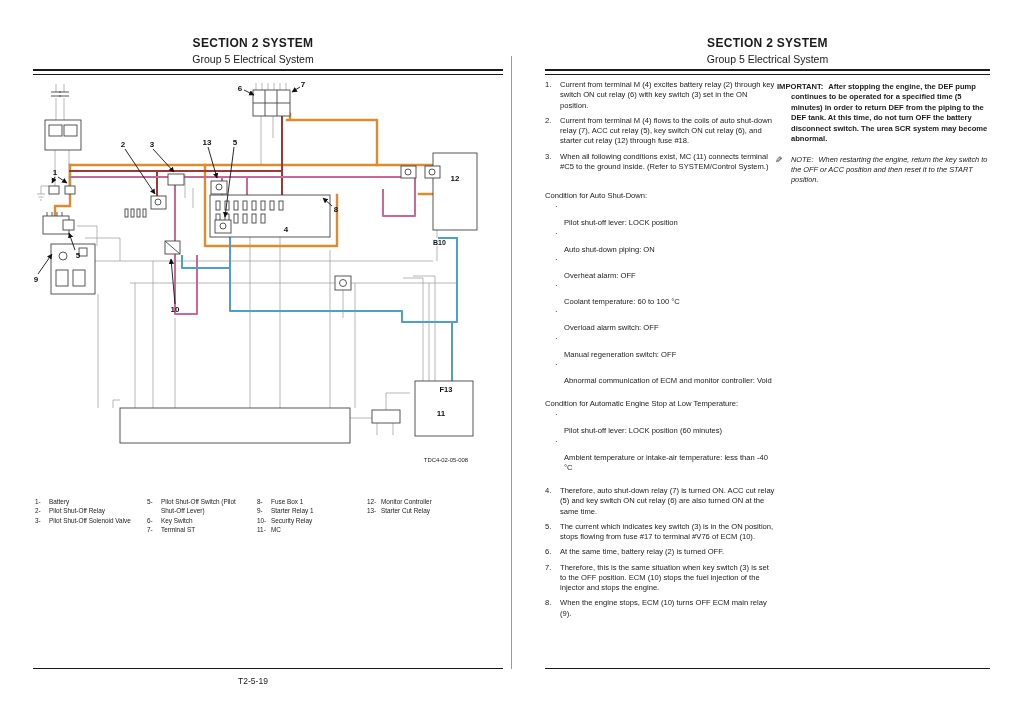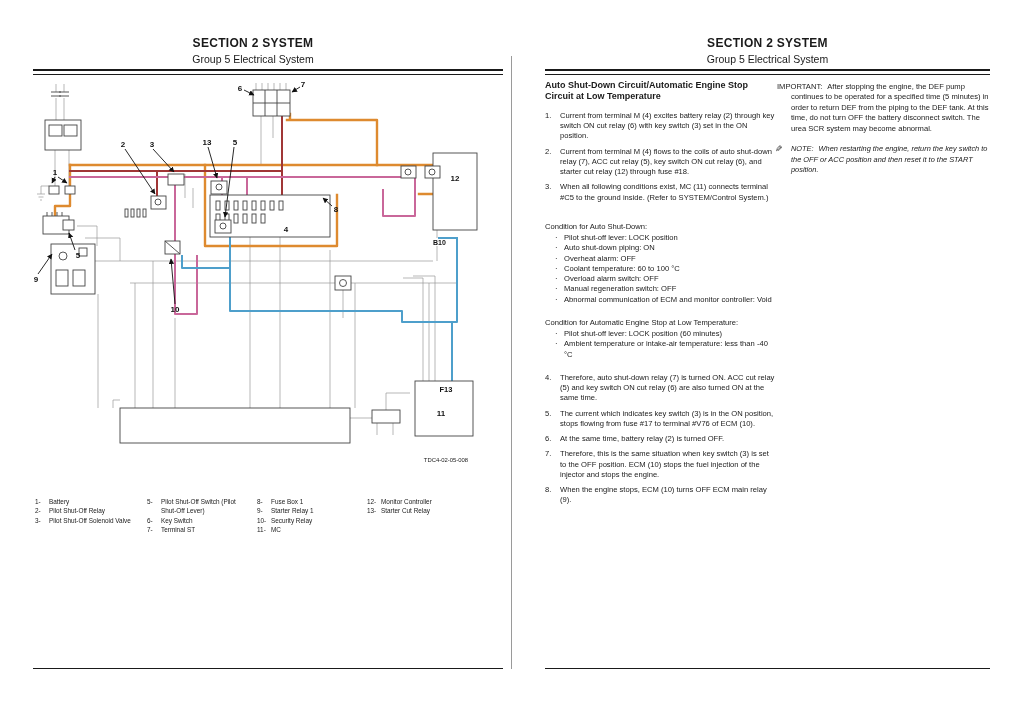--- a/index.html
+++ b/index.html
@@ -19,25 +19,25 @@
   .page-divider{width:1px;background:#9a9a9a;}
   
   .article{font-size:7.6px;line-height:1.35;}
   .article-title{font-weight:bold;font-size:9px;line-height:1.22;margin-bottom:9px;}
   .step{display:flex;margin-bottom:5px;}
   .snum{width:10px;flex:none;text-align:left;}
   .stext{flex:1;margin-left:5px;}
   .cond-title{margin-top:13px;margin-bottom:1px;}
   .bullet{display:flex;padding-left:10px;}
   .dot{width:9px;flex:none;}
-  .btext{flex:1;}
+  .btext{flex:1;margin-top:16px;}
   .steps-lower{margin-top:13px;}
   
   .sidecol{font-size:7.6px;line-height:1.38;}
-  .important{font-weight:normal;padding-left:14px;text-indent:-14px;}
+  .important{font-weight:bold;padding-left:14px;text-indent:-14px;}
   .imp-label{margin-right:5px;}
   .note{font-style:italic;position:relative;padding-left:14px;margin-top:10px;font-size:7.4px;}
   .note-label{margin-right:5px;}
   .pencil{position:absolute;left:-2px;top:-1px;font-style:normal;font-size:9px;transform:scaleX(-1);}
   
   .legend{font-size:6.4px;line-height:1.46;}
   .legend-col{position:absolute;top:0;}
   .litem{display:flex;}
   .lnum{width:14px;flex:none;}
   .llab{flex:1;}
@@ -268,34 +268,34 @@
           <span class="llab">Monitor Controller</span>
         </div>
       <div class="litem">
           <span class="lnum">13-</span>
           <span class="llab">Starter Cut Relay</span>
         </div>
     </div>
   </div>
 
   <div class="abs footer-rule" style="left:33px;top:668px;width:470px;"></div>
+  <div class="abs footer-text" style="left:33px;top:676px;width:440px;">T2-5-19</div>
 </div>
 
 <div class="abs page-divider" style="left:511px;top:56px;height:613px;"></div>
 
 <div class="abs" style="left:516px;top:0;width:505px;height:723px;">
 
   <div class="abs page-header" style="left:29px;top:36px;width:445px;">
     <div class="h-title">SECTION 2 SYSTEM</div>
     <div class="h-sub">Group 5 Electrical System</div>
   </div>
   <div class="abs double-rule" style="left:29px;top:69px;width:445px;"></div>
 
   <div class="abs article" style="left:29px;top:80px;width:232px;">
-    <div class="article-title">Auto Shut-Down Circuit/Automatic Engine Stop Circuit at Low Temperature</div>
 
     <div class="step">
         <span class="snum">1.</span>
         <span class="stext">Current from terminal M (4) excites battery relay (2) through key switch ON cut relay (6) with key switch (3) set in the ON position.</span>
       </div>
     <div class="step">
         <span class="snum">2.</span>
         <span class="stext">Current from terminal M (4) flows to the coils of auto shut-down relay (7), ACC cut relay (5), key switch ON cut relay (6), and starter cut relay (12) through fuse #18.</span>
       </div>
     <div class="step">

